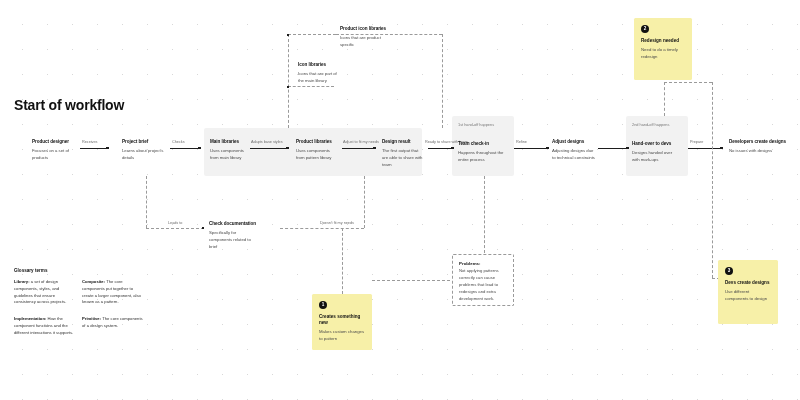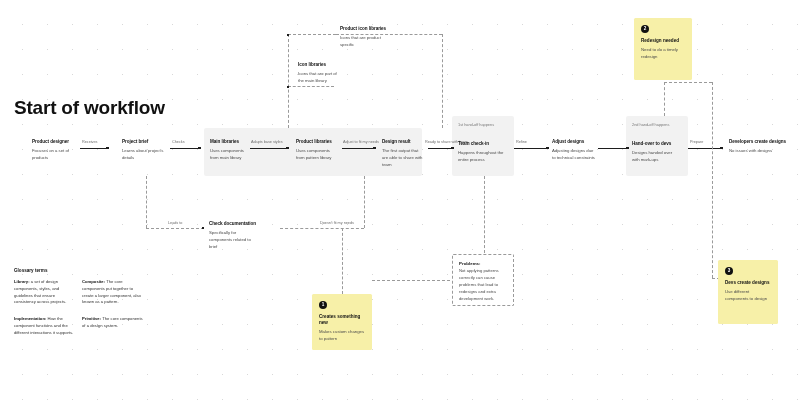--- a/index.html
+++ b/index.html
@@ -17,21 +17,21 @@
     background-color: #ffffff;
     background-image: radial-gradient(circle, #d8d8d8 0.6px, transparent 0.7px);
     background-size: 25px 25px;
     background-position: 10px 12px;
   }
 
   
   .title {
     position: absolute;
     left: 14px; top: 97px;
-    font-size: 19px;
+    font-size: 14px;
     font-weight: bold;
     letter-spacing: -0.2px;
     color: #111111;
     white-space: nowrap;
   }
 
   
   .node {
     position: absolute;
     color: #1a1a1a;

